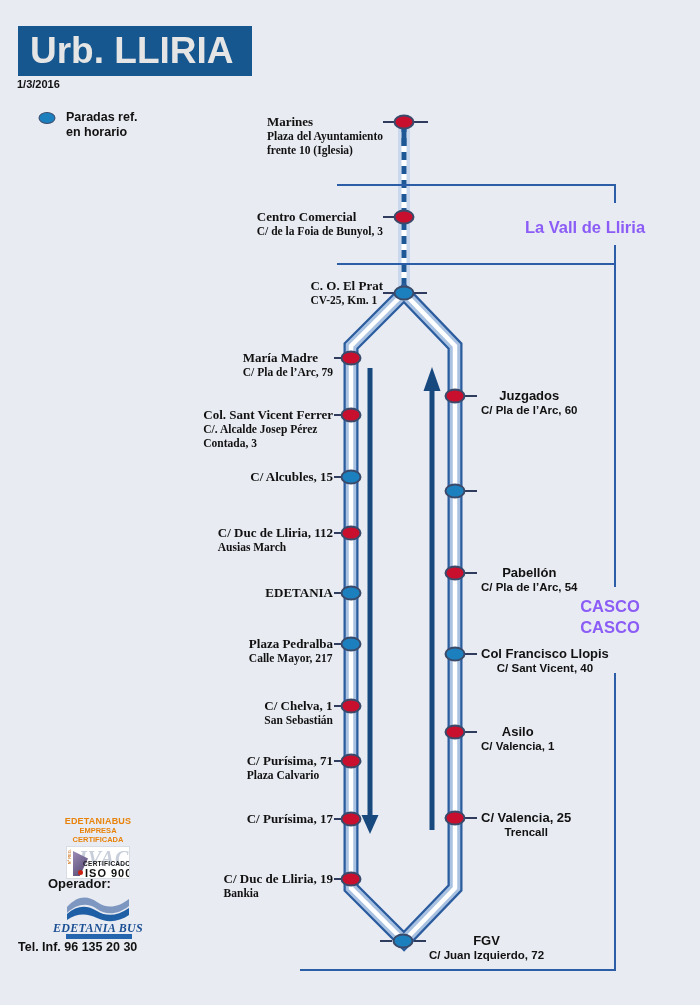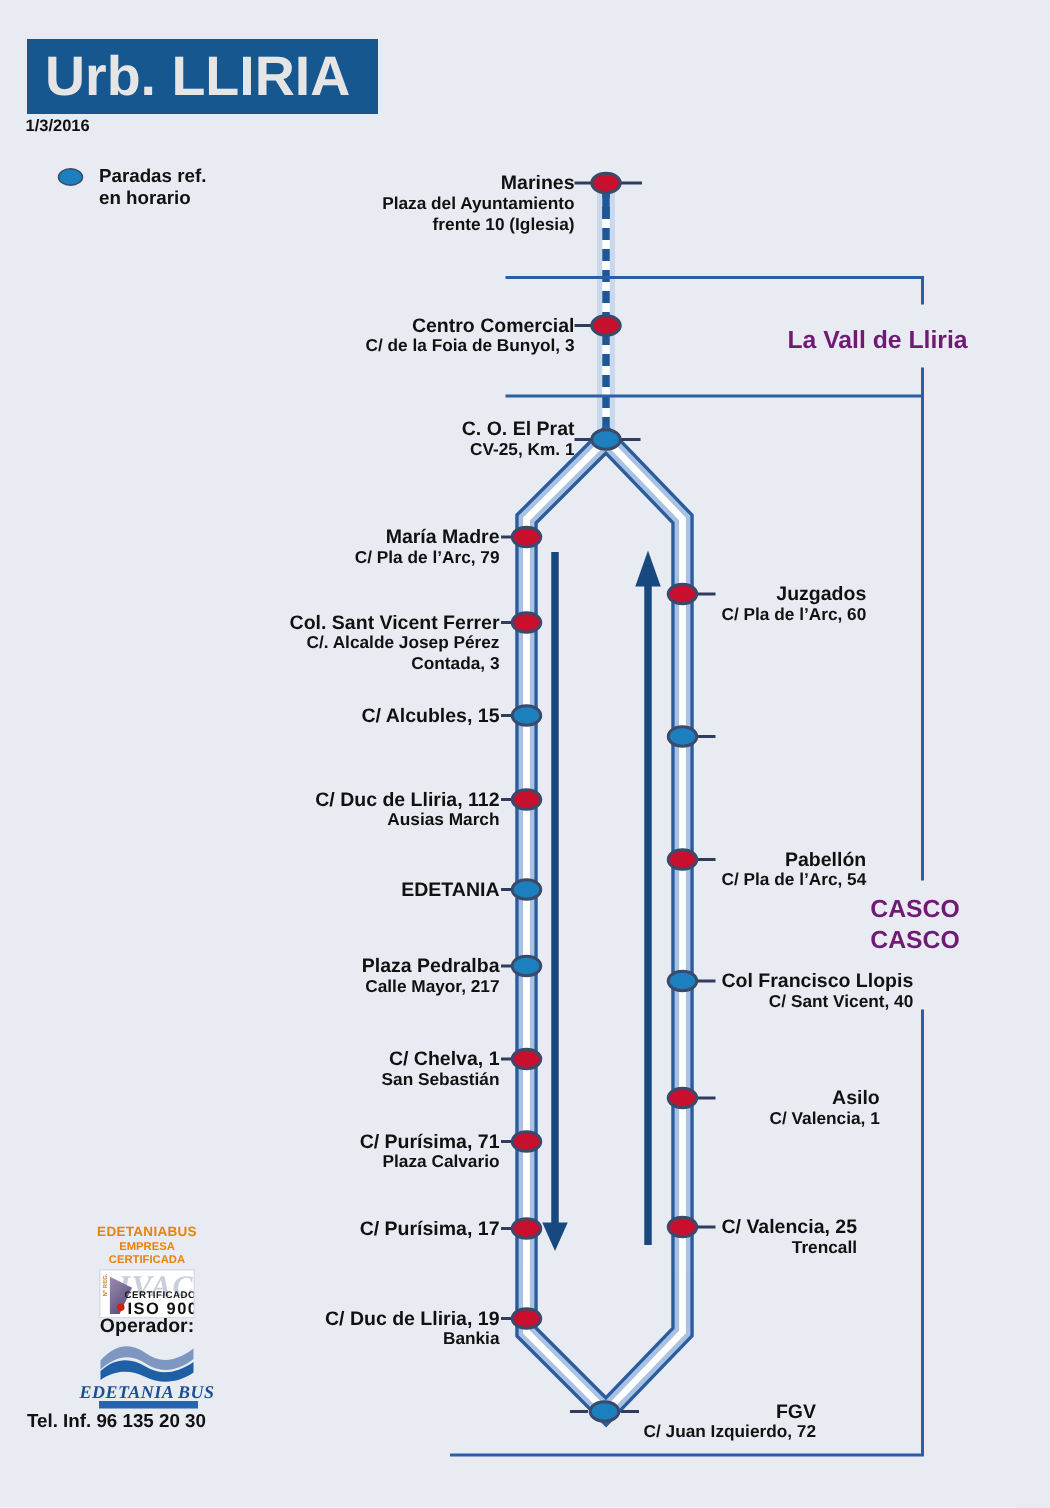--- a/index.html
+++ b/index.html
@@ -24,36 +24,36 @@
     border:2px solid #3A4A6B;box-sizing:border-box;transform:translate(-50%,-50%);
   }
   .dot.red{background:#C8102E;}
   .dot.blue{background:#1D80BE;}
   .dot.legend{width:17px;height:12px;border-width:1.5px;}
   
   .stop{position:absolute;font-weight:bold;}
   .stop .name{font-size:13px;line-height:16px;white-space:nowrap;}
   .stop .addr{font-size:11.5px;line-height:13.5px;white-space:nowrap;}
   .stop .addr:empty{display:none;}
-  .stop.left{text-align:right;}
-  .stop.right{text-align:right;}
-  
-  .region{position:absolute;color:#701a75;font-weight:bold;font-size:16.5px;text-align:center;line-height:21px;white-space:nowrap;}
+  .stop.left{font-family:Liberation Serif, serif;}
+  .stop.right{text-align:center;}
+  
+  .region{position:absolute;color:#8b5cf6;font-weight:bold;font-size:16.5px;text-align:center;line-height:21px;white-space:nowrap;}
   
   .cert{position:absolute;left:56px;top:816px;width:84px;text-align:center;}
   .cert-l1{font-size:9px;font-weight:bold;color:#E8820A;letter-spacing:0.2px;}
   .cert-l2{font-size:7.5px;font-weight:bold;color:#E8820A;}
   .cert-box{position:relative;width:64px;height:33px;background:#fff;margin:2px auto 0;border:1px solid #D8DCE4;box-sizing:border-box;overflow:hidden;}
   .cert-vert{position:absolute;left:0px;top:2px;writing-mode:vertical-rl;transform:rotate(180deg);font-size:4px;line-height:5px;color:#D08030;font-weight:bold;}
   .cert-tri{position:absolute;left:6px;top:4px;width:15px;height:25px;background:linear-gradient(135deg,#9C8DB5,#4F4470);clip-path:polygon(0 0,100% 30%,45% 100%,0 100%);}
   .cert-wm{position:absolute;left:12px;top:0px;font-family:"Liberation Serif",serif;font-style:italic;font-weight:bold;font-size:20px;color:#C8CEDA;letter-spacing:1px;}
   .cert-small{position:absolute;left:16px;top:13px;font-size:6.5px;font-weight:bold;color:#1a1a1a;letter-spacing:0.3px;}
   .cert-big{position:absolute;left:11px;top:20px;font-size:11px;font-weight:bold;color:#111;letter-spacing:1px;white-space:nowrap;}
   .cert-reddot{display:inline-block;width:5px;height:5px;border-radius:50%;background:#CC2211;margin-right:2px;vertical-align:2px;}
-  .operator-label{position:absolute;left:48px;top:876px;width:100px;text-align:center;font-size:13px;font-weight:bold;}
+  .operator-label{position:absolute;left:48px;top:876px;width:100px;font-size:13px;font-weight:bold;}
   .logo-waves{position:absolute;left:64px;top:892px;}
   .operator-name{position:absolute;left:46px;top:921px;width:104px;text-align:center;font-family:"Liberation Serif",serif;font-style:italic;font-weight:bold;font-size:12px;color:#1B4F93;letter-spacing:0.3px;white-space:nowrap;}
   .logo-bar{position:absolute;left:66px;top:934px;width:66px;height:5px;background:#2465AE;}
   .phone{position:absolute;left:18px;top:940px;width:164px;text-align:left;font-size:12.5px;font-weight:bold;white-space:nowrap;}
 </style>
 </head>
 <body>
 
 <div class="canvas">
 
@@ -207,21 +207,21 @@
     <div class="addr">C/ Pla de l’Arc, 60</div>
   </div>
   <div class="stop right" style="top:565px;left:481px;">
     <div class="name">Pabellón</div>
     <div class="addr">C/ Pla de l’Arc, 54</div>
   </div>
   <div class="stop right" style="top:646px;left:481px;">
     <div class="name">Col Francisco Llopis</div>
     <div class="addr">C/ Sant Vicent, 40</div>
   </div>
-  <div class="stop right" style="top:724px;left:481px;margin-left:32px;">
+  <div class="stop right" style="top:724px;left:481px;">
     <div class="name">Asilo</div>
     <div class="addr">C/ Valencia, 1</div>
   </div>
   <div class="stop right" style="top:810px;left:481px;">
     <div class="name">C/ Valencia, 25</div>
     <div class="addr">Trencall</div>
   </div>
   <div class="stop right" style="top:933px;left:429px;">
     <div class="name">FGV</div>
     <div class="addr">C/ Juan Izquierdo, 72</div>

